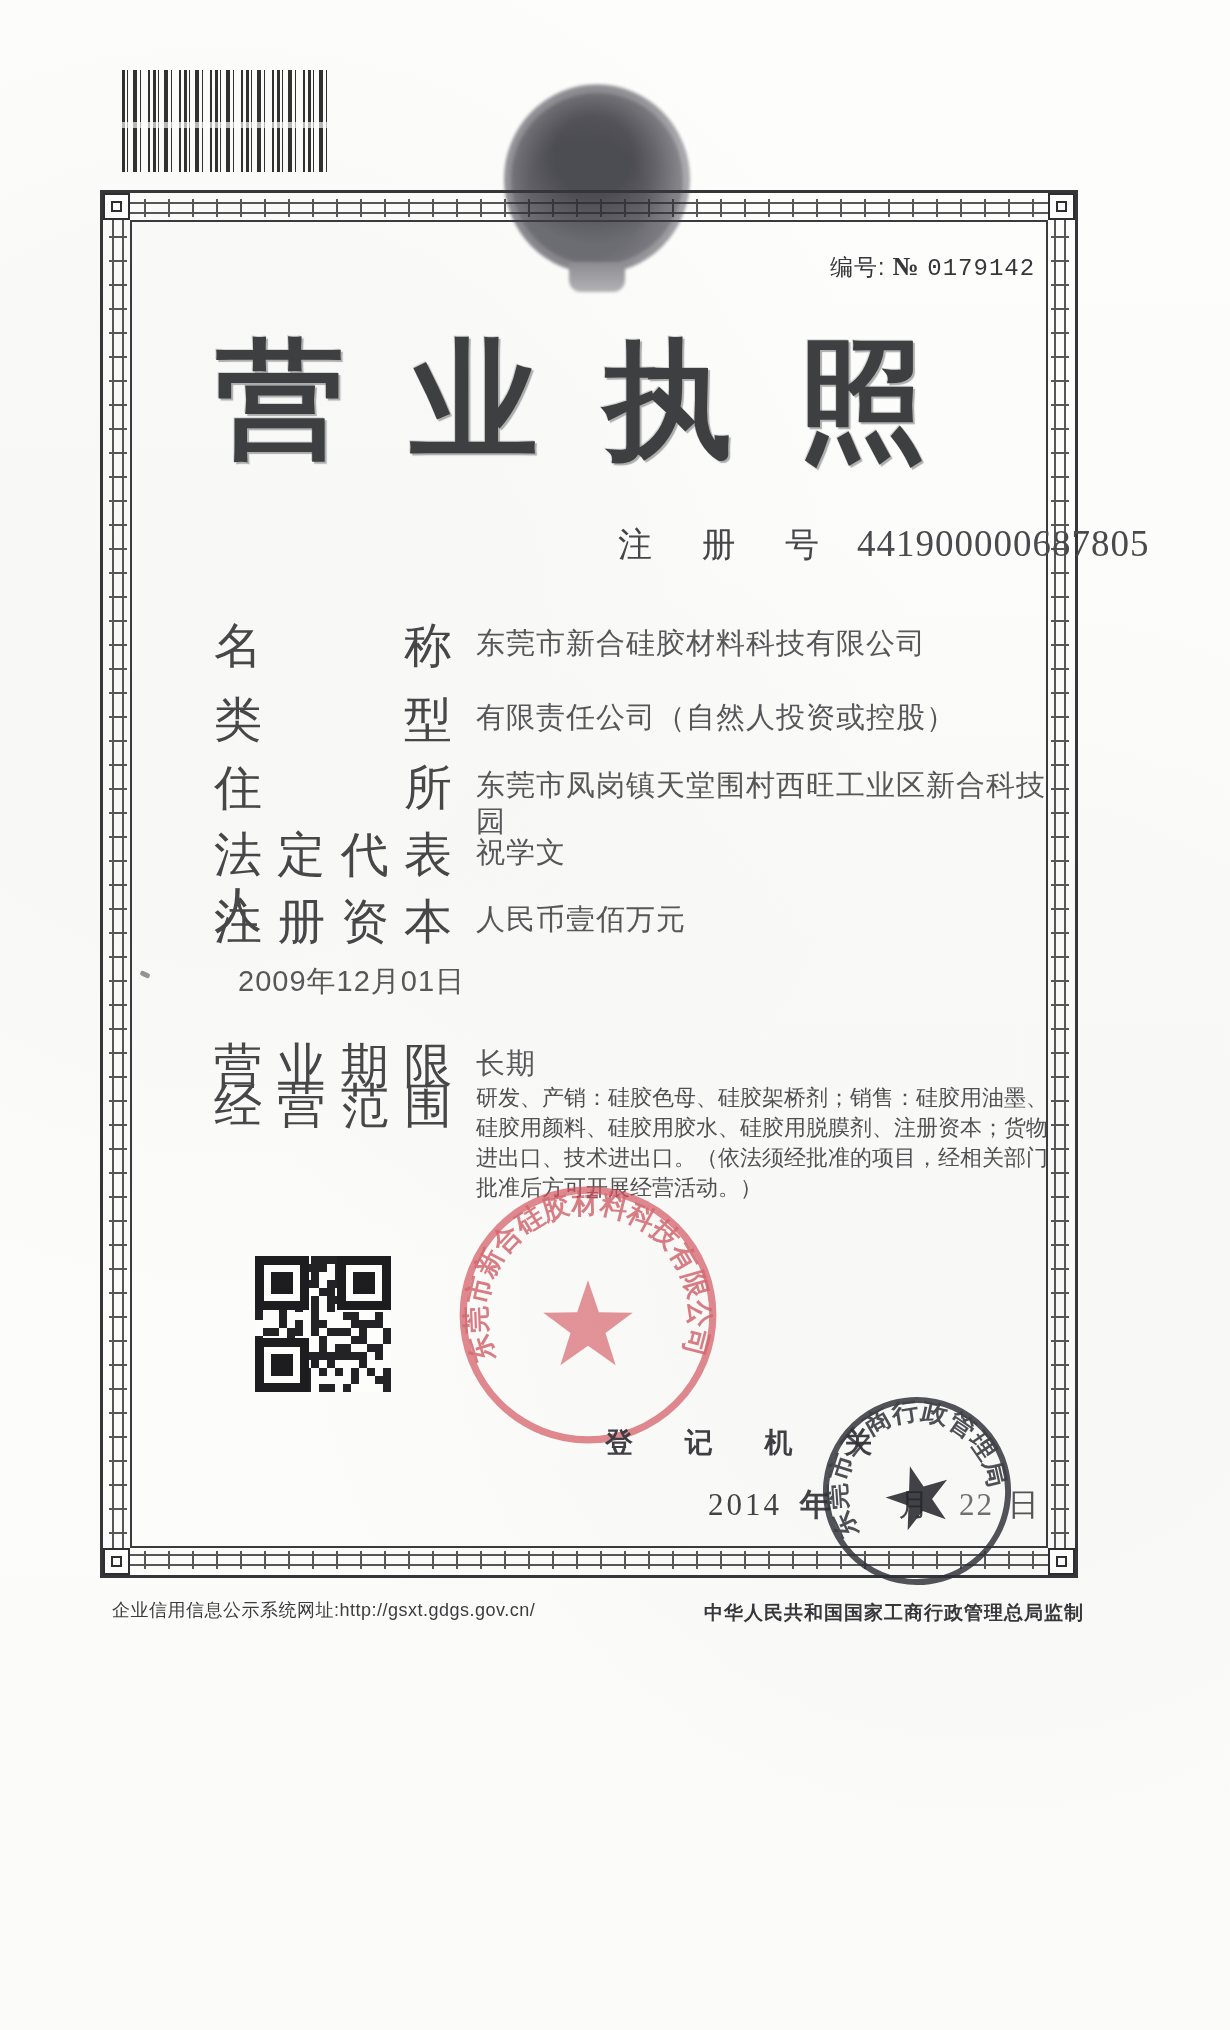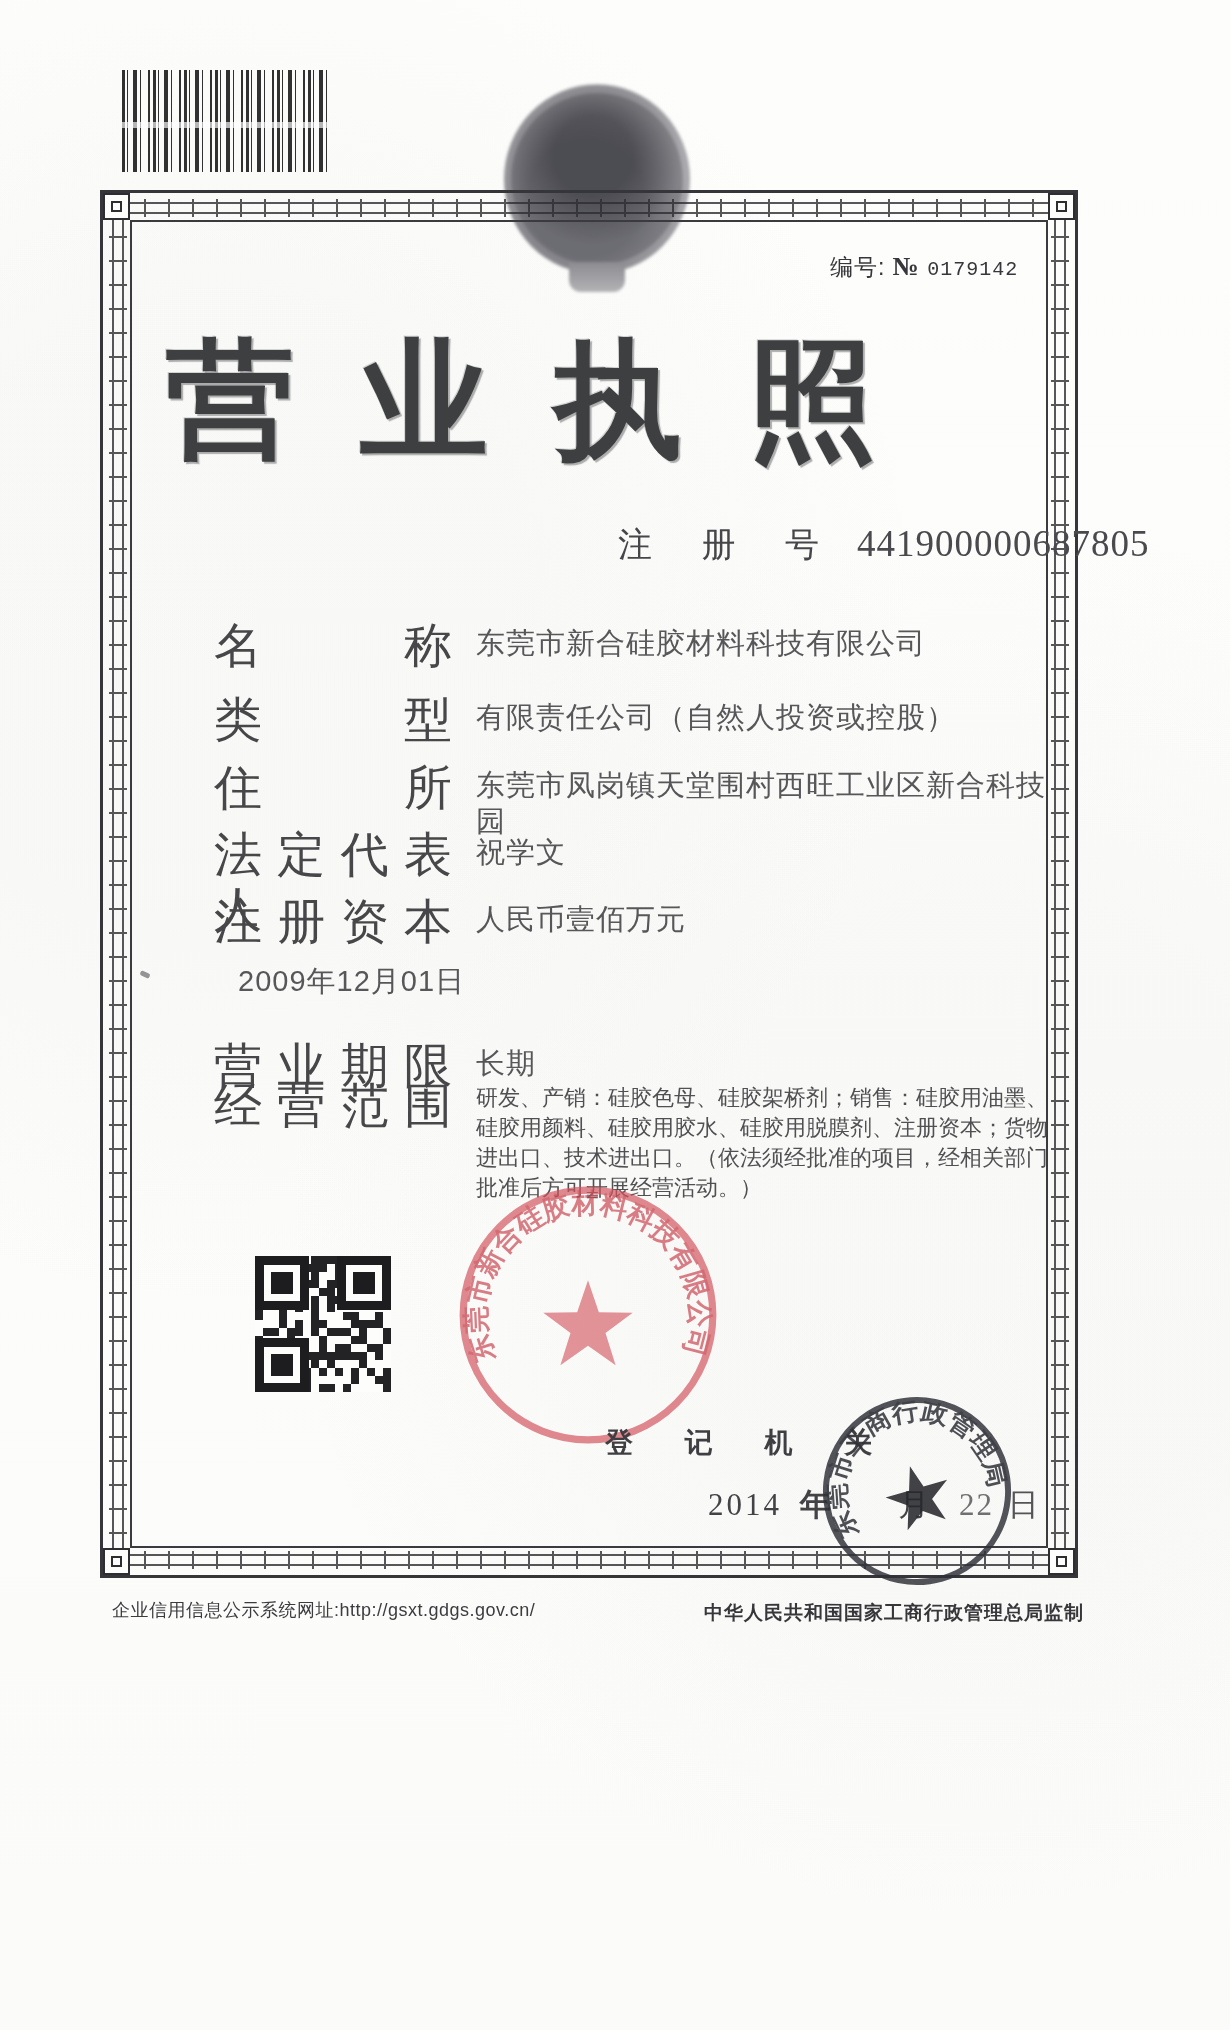--- a/index.html
+++ b/index.html
@@ -64,25 +64,25 @@
   }
   .band.top { top:6px; } .band.bottom { bottom:6px; }
   .band.left { left:6px; } .band.right { right:6px; }
   .corner { position:absolute; width:27px; height:27px; border:2px solid #2e2e32; background:#fdfdfc; }
   .corner::after { content:""; position:absolute; inset:6px; border:2px solid #2e2e32; }
   .corner.tl{left:0;top:0}.corner.tr{right:0;top:0}.corner.bl{left:0;bottom:0}.corner.br{right:0;bottom:0}
 
   
   .serial { position:absolute; left:830px; top:252px; width:230px; color:#37373b; font-size:23px; letter-spacing:1px; white-space:nowrap; }
   .serial .no-sym { font-family:"Liberation Serif", serif; font-weight:bold; font-size:26px; }
-  .serial .no-val { font-family:"Liberation Mono", monospace; font-size:20px; }
+  .serial .no-val { font-family:"Liberation Mono", monospace; font-size:24px; }
 
   
   .title {
-    position:absolute; left:100px; top:330px; width:892px; text-align:left;
+    position:absolute; left:100px; top:330px; width:892px; text-align:right;
     font-size:128px; font-weight:bold; color:#3d3f41;
     letter-spacing:66px; text-indent:66px; line-height:1.1;
     text-shadow:2px 2px 1px rgba(110,110,112,.55), -1px -1px 0 rgba(140,140,142,.35);
   }
 
   
   .regline { position:absolute; left:618px; top:522px; white-space:nowrap; color:#46464a; }
   .regline .reg-label { font-size:34px; letter-spacing:20px; margin-right:18px; }
   .regline .reg-num { font-family:"Liberation Serif", serif; font-size:37px; letter-spacing:1px; color:#4a4a4e; }
 

